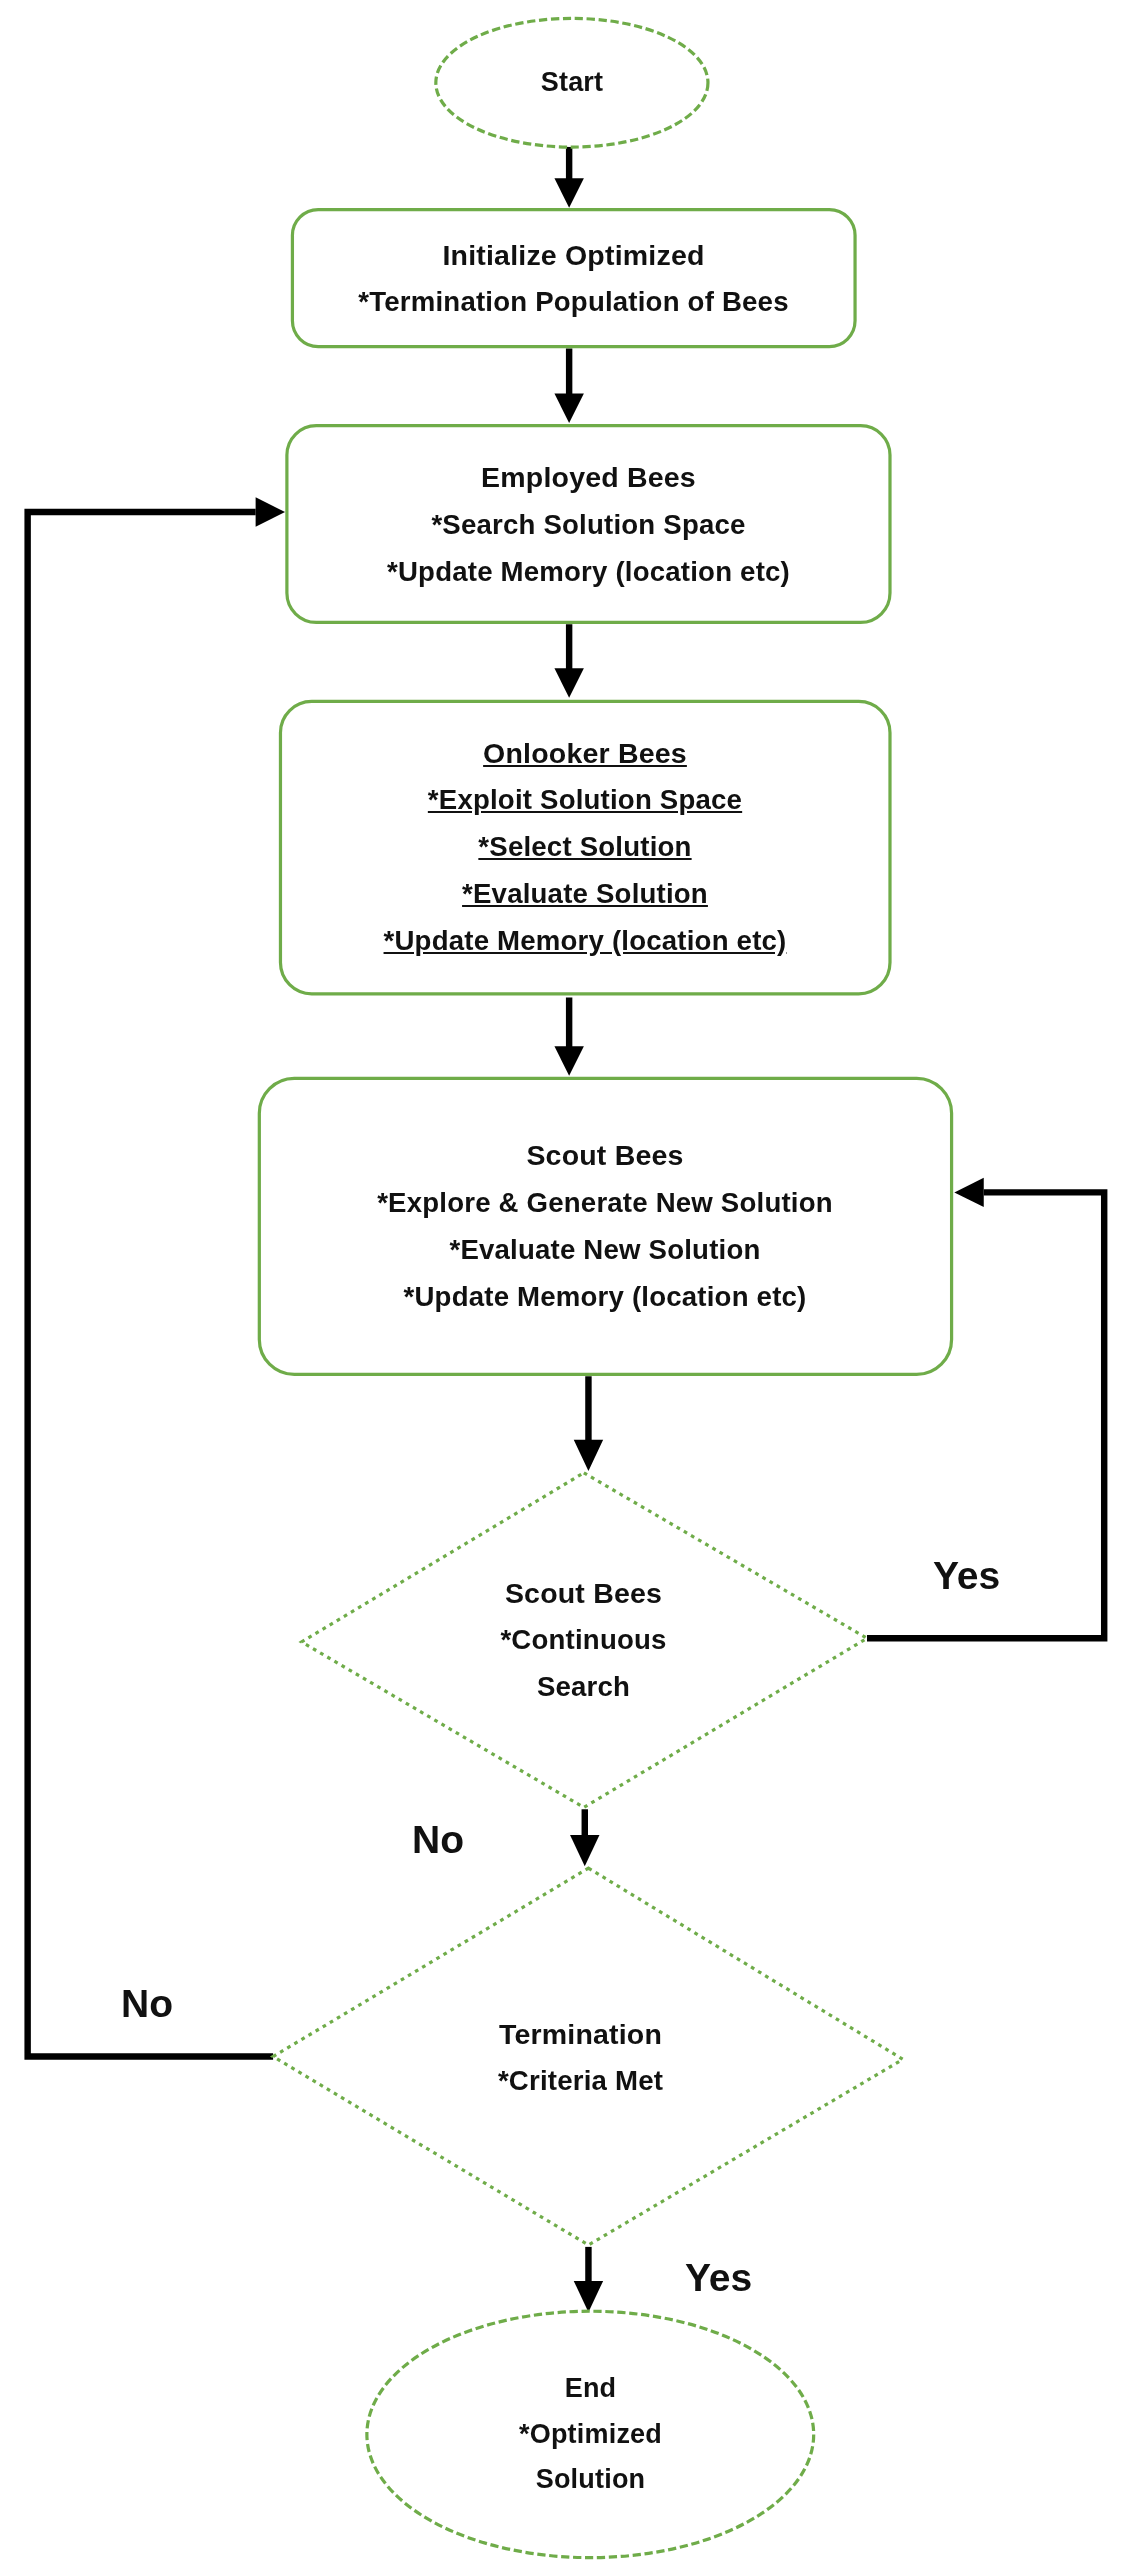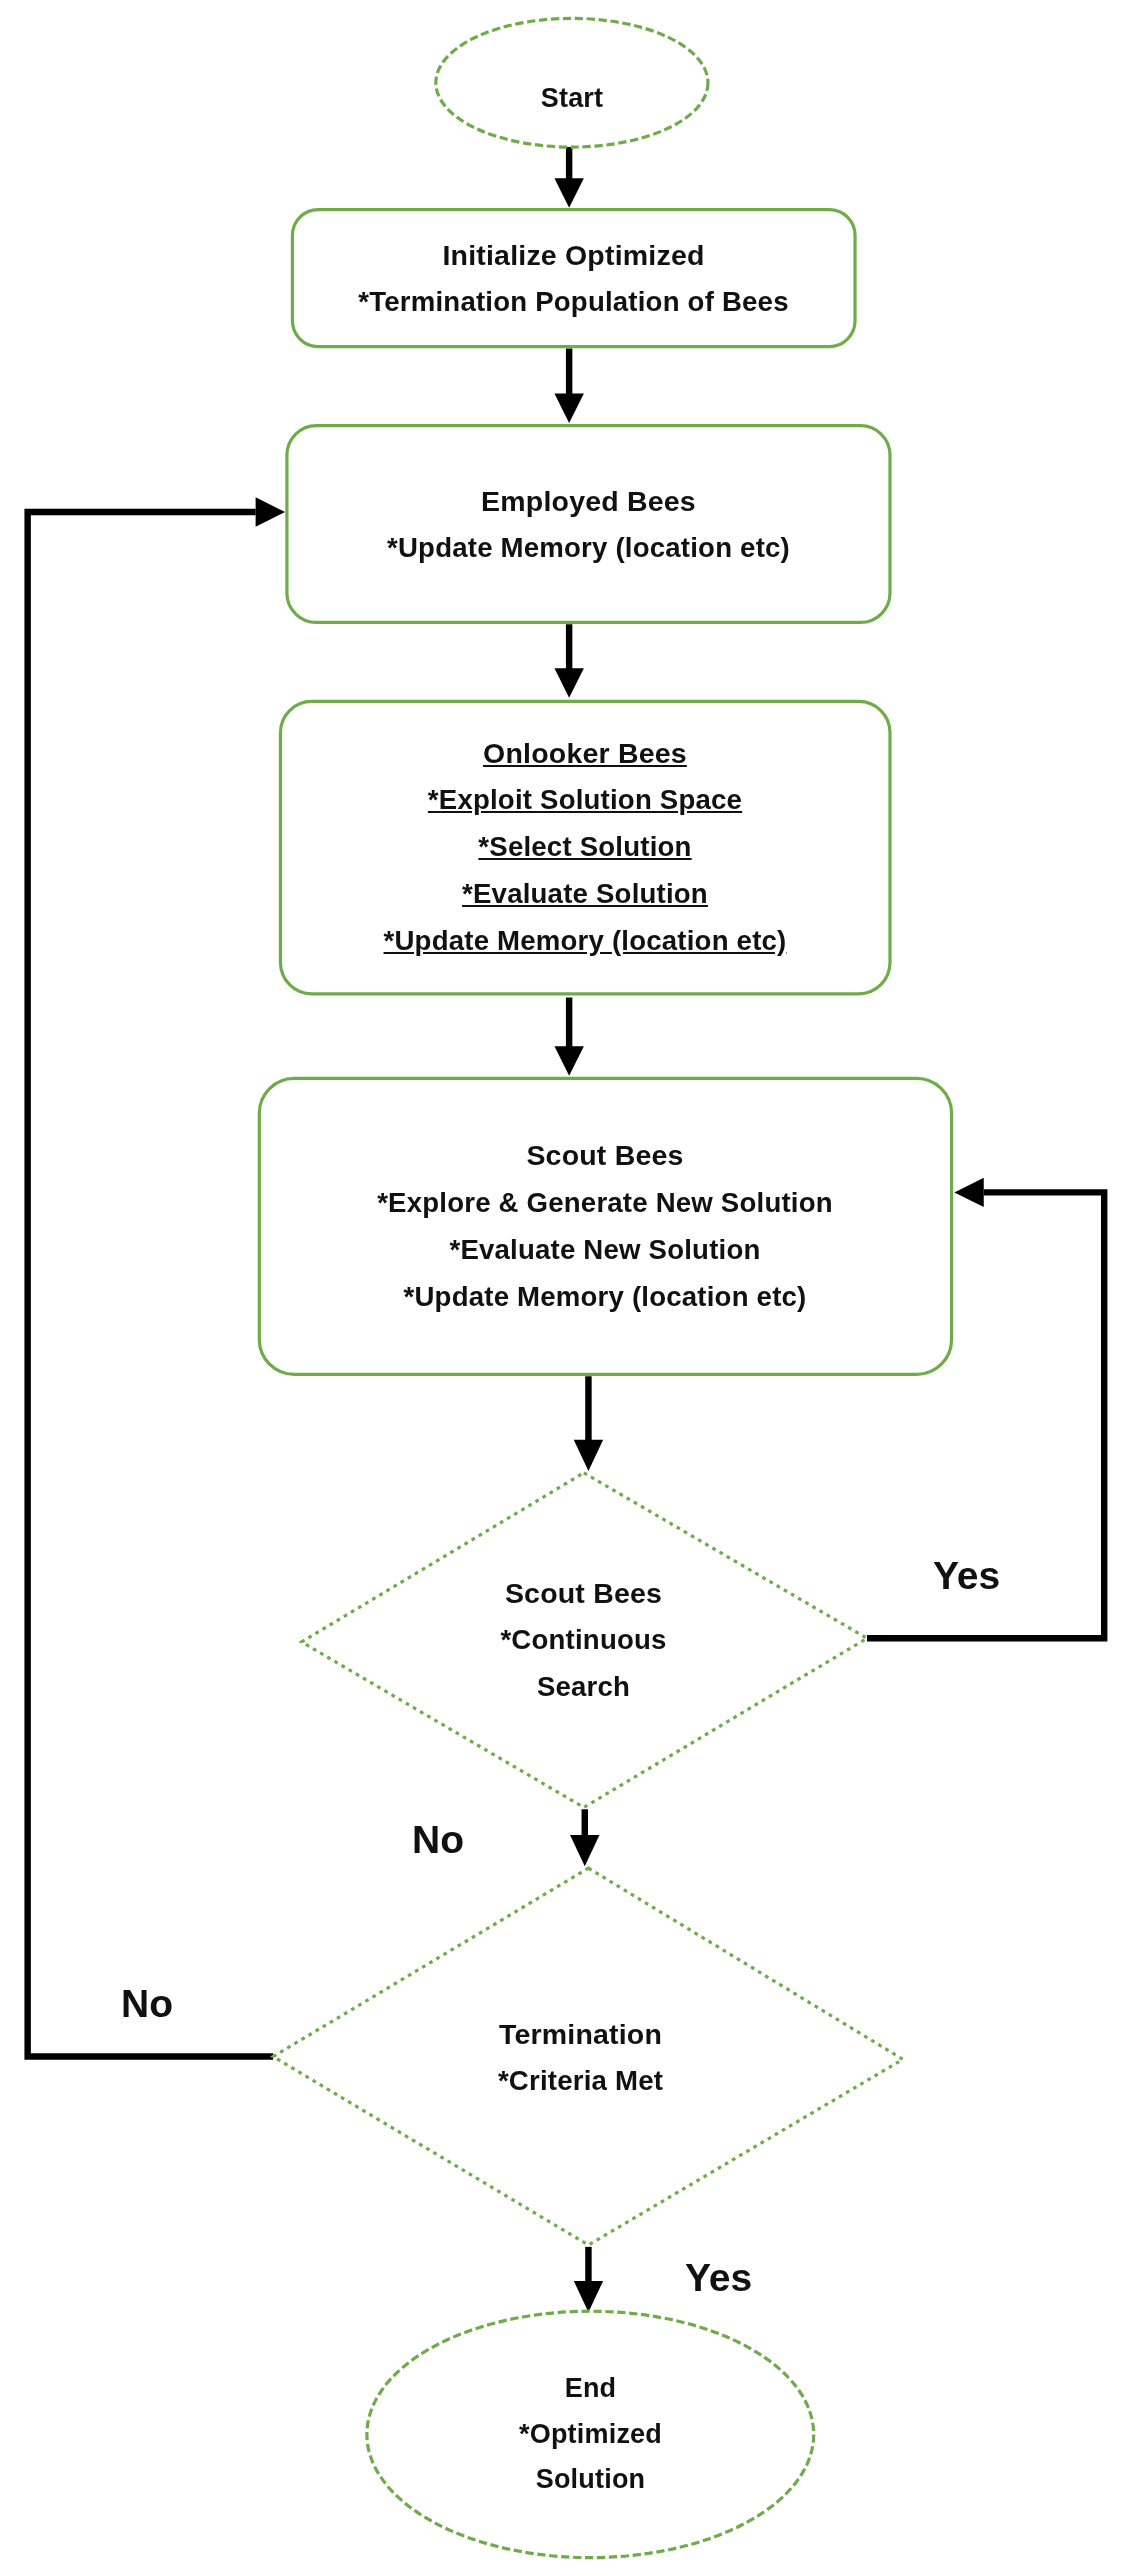--- a/index.html
+++ b/index.html
@@ -106,31 +106,32 @@
 
     <rect x="282" y="1173" width="753" height="322" rx="38" fill="#ffffff" stroke-width="3.5" stroke="#6FAC49"></rect>
 
     <polygon points="635,1602 943,1782 635,1966 328,1786" fill="#ffffff" stroke-width="3.5" stroke-dasharray="4 5" stroke="#6FAC49"></polygon>
 
     <polygon points="640,2032 982,2240 640,2442 297,2237" fill="#ffffff" stroke-width="3.5" stroke-dasharray="4 5" stroke="#6FAC49"></polygon>
 
     <ellipse cx="642" cy="2648" rx="243" ry="134" fill="#ffffff" stroke-width="3.5" stroke-dasharray="9 4" stroke="#6FAC49"></ellipse>
   </svg>
 
-  <div class="node-text small" style="left:436px; top:36px; width:272px; height:125px;">
+  <div class="node-text small" style="left:436px; top:20px; width:272px; height:125px;">
     <div class="node-title">Start</div>
   </div>
 
   <div class="node-text" style="left:292px; top:210px; width:563px; height:137px;">
     <div class="node-title">Initialize Optimized</div>
     <div class="node-bullet">*Termination Population of Bees</div>
   </div>
 
   <div class="node-text" style="left:287px; top:426px; width:603px; height:197px;">
     <div class="node-title">Employed Bees</div>
+    <div class="node-bullet">*Search Solution Space</div>
     <div class="node-bullet">*Update Memory (location etc)</div>
   </div>
 
   <div class="node-text" style="left:280px; top:701px; width:610px; height:292px;text-decoration:underline;">
     <div class="node-title">Onlooker Bees</div>
     <div class="node-bullet">*Exploit Solution Space</div>
     <div class="node-bullet">*Select Solution</div>
     <div class="node-bullet">*Evaluate Solution</div>
     <div class="node-bullet">*Update Memory (location etc)</div>
   </div>

